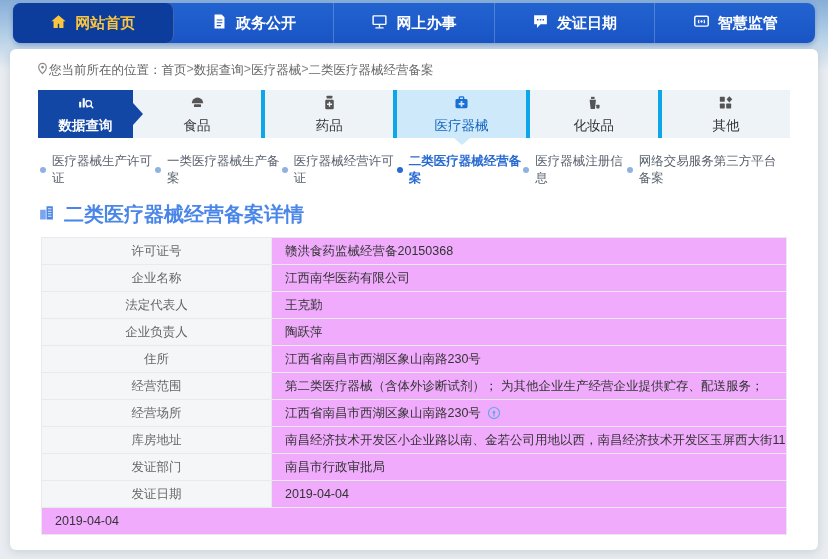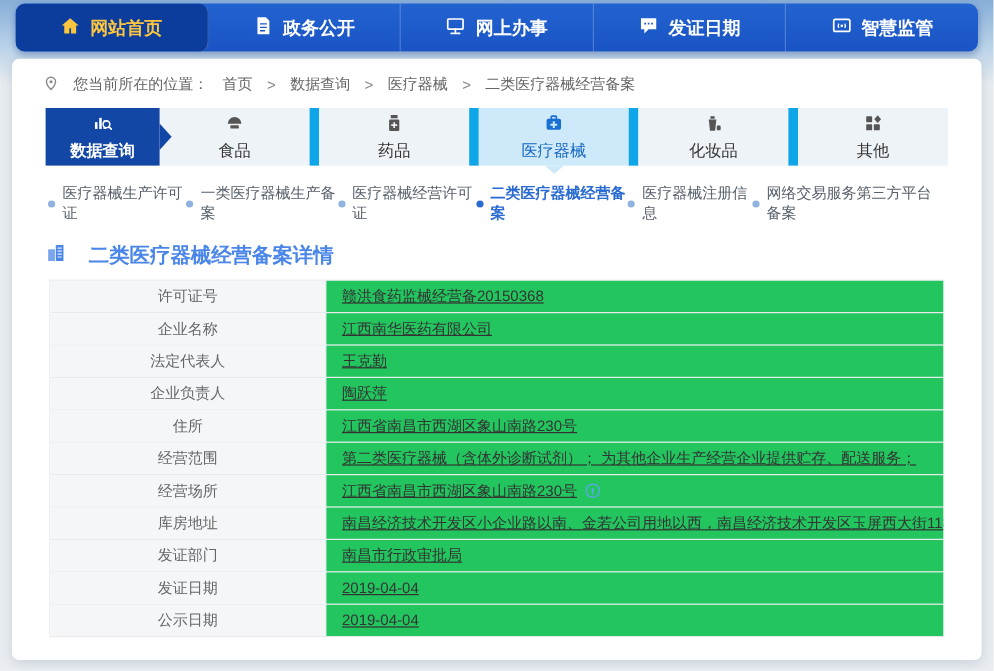--- a/index.html
+++ b/index.html
@@ -30,32 +30,32 @@
   .nav-item svg { width:17px; height:17px; }
   
   .card {
     position:relative; margin:6px 10px 0; height:501px;
     background:#ffffff; border-radius:6px;
     box-shadow:0 2px 10px rgba(60,80,110,.18);
     overflow:hidden;
   }
   
   .breadcrumb {
-    display:flex; align-items:center; gap:12px;
+    display:flex; align-items:flex-start; gap:0;
     padding:13px 26px 9px; font-size:12.5px; color:#666;
   }
   .breadcrumb svg { width:13px; height:13px; }
   .crumb { color:#666; cursor:pointer; }
   .crumb-sep { color:#888; }
   
   .tabs { display:flex; margin:2px 28px 0; position:relative; }
   .tab {
     flex:1; height:48px; background:#eef3f8; cursor:pointer;
     display:flex; flex-direction:column; align-items:center; justify-content:center; gap:3px;
-    font-size:13.5px; color:#333; border-right:8px solid #0ea5e9; position:relative;
+    font-size:13.5px; color:#333; border-right:4px solid #0ea5e9; position:relative;
   }
   .tab:last-child { border-right:none; }
   .tab svg { width:17px; height:17px; }
   .tab.primary {
     flex:0 0 95px; background:#1347a5; color:#ffffff; font-weight:bold;
     z-index:2; border-right:none;
   }
   .tab.primary::after {
     content:""; position:absolute; right:-10px; top:50%; margin-top:-11px;
     border-left:10px solid #1347a5;
@@ -73,38 +73,38 @@
     margin:15px 30px 2px; font-size:12.5px; color:#57606c;
   }
   .subnav-item { display:flex; align-items:center; gap:6px; cursor:pointer; }
   .subnav-item .dot {
     width:6px; height:6px; border-radius:50%; background:#8fb3de; flex:0 0 auto;
   }
   .subnav-item.active { color:#2a6bd2; font-weight:bold; }
   .subnav-item.active .dot { background:#2a6bd2; }
   
   .section-title {
-    display:flex; align-items:center; gap:19px;
-    margin:14px 28px 9px; font-size:17px; font-weight:bold; color:#4a86e8;
+    display:flex; align-items:center; gap:9px;
+    margin:14px 28px 9px; font-size:20px; font-weight:bold; color:#4a86e8;
   }
   .section-title svg { width:17px; height:17px; }
   
   .detail-table {
     margin:0 31px; border:1px solid #e8eaed; border-bottom:none;
   }
   .row { display:flex; height:27px; border-bottom:1px solid #e8eaed; font-size:12.5px; }
   .cell-label {
     flex:0 0 230px; background:#f5f6f8; color:#666;
     display:flex; align-items:center; justify-content:center;
     border-right:1px solid #e8eaed;
   }
   .cell-value {
-    flex:1; background:#22c55e; color:#333;
+    flex:1; background:#f0abfc; color:#333;
     display:flex; align-items:center; padding-left:13px; gap:6px;
-    white-space:nowrap; overflow:hidden;text-decoration:underline;
+    white-space:nowrap; overflow:hidden;
   }
   .pin-blue { width:14px; height:14px; cursor:pointer; flex:0 0 auto; }
 </style>
 </head>
 <body>
 
 <div class="sky"></div>
 
 <div class="topnav">
   <div class="nav-item active">
@@ -292,18 +292,17 @@
     </div>
     <div class="row">
       <div class="cell-label">发证部门</div>
       <div class="cell-value">南昌市行政审批局</div>
     </div>
     <div class="row">
       <div class="cell-label">发证日期</div>
       <div class="cell-value">2019-04-04</div>
     </div>
     <div class="row">
-      <div class="cell-label">公示日期</div>
       <div class="cell-value">2019-04-04</div>
     </div>
   </div>
 
 </div>
 
 </body></html>

